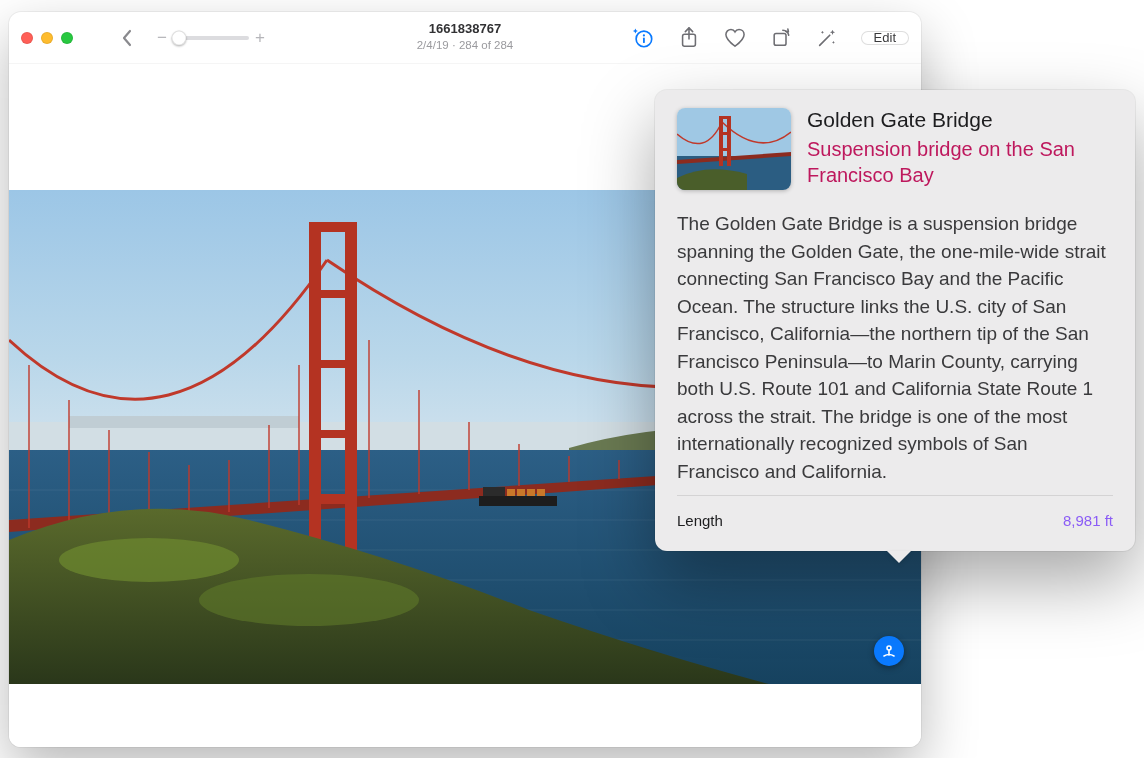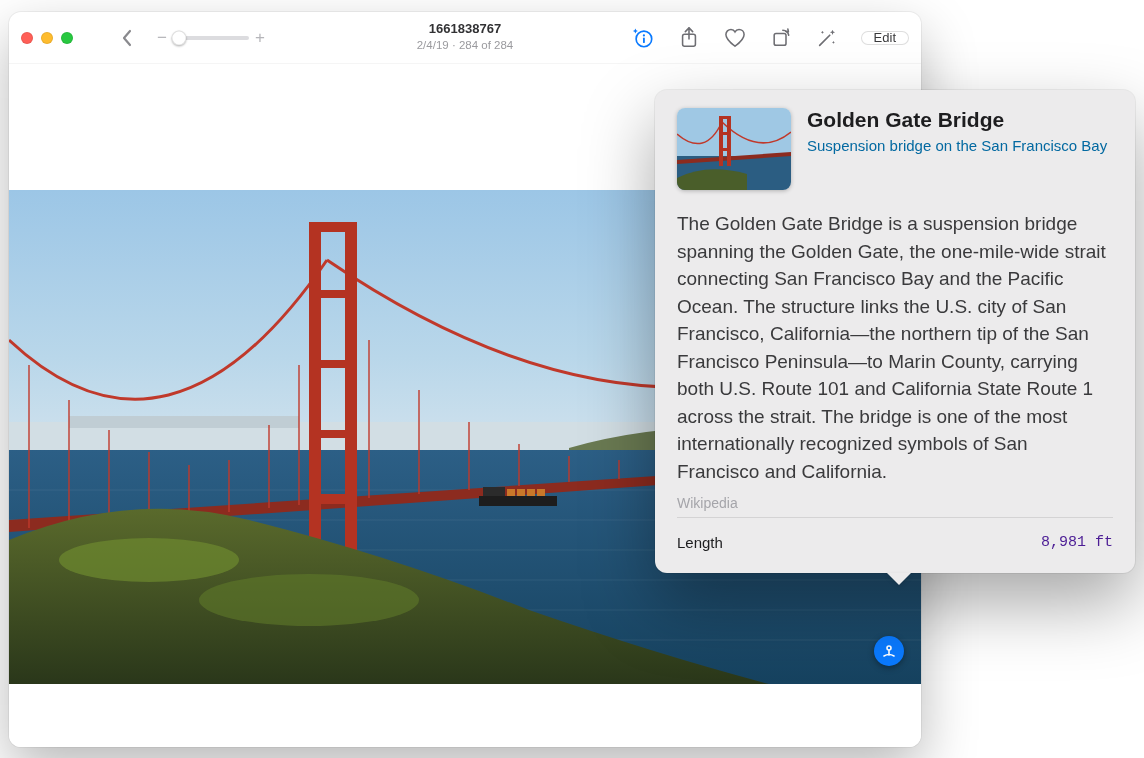--- a/index.html
+++ b/index.html
@@ -163,43 +163,43 @@
   }
   .thumb {
     width: 114px; height: 82px;
     border-radius: 8px;
     overflow: hidden;
     flex-shrink: 0;
     box-shadow: 0 1px 4px rgba(0,0,0,0.25);
   }
   .thumb svg { width: 100%; height: 100%; display: block; }
 
-  .popover-title { font-size: 21px; font-weight: 700; color: #1d1d1f; margin-bottom: 4px; }
-  .popover-subtitle { font-size: 15px; color: #0369a1; line-height: 1.3; }
+  .popover-title { font-size: 21px; font-weight: 400; color: #1d1d1f; margin-bottom: 4px; }
+  .popover-subtitle { font-size: 20px; color: #be185d; line-height: 1.3; }
 
   .popover-body {
     font-size: 19px;
     color: #3a3a3c;
     line-height: 1.45;
     margin-bottom: 10px;
   }
 
   .source-label { font-size: 14px; color: #a5a5aa; margin-bottom: 6px; }
 
   .info-row {
     display: flex;
     justify-content: space-between;
     align-items: center;
     padding: 16px 0;
     border-top: 1px solid rgba(0,0,0,0.10);
     font-size: 15px;
     color: #1d1d1f;
     gap: 32px;
   }
-  .info-row .value { color: #4c1d95; font-family: Liberation Mono, monospace; }
+  .info-row .value { color: #8b5cf6; }
 
 </style>
 </head>
 <body>
 
 <div class="window">
 
   <div class="titlebar">
     <div class="traffic-lights">
       <div class="tl red"></div>
@@ -393,19 +393,18 @@
       </svg>
     </div>
     <div>
       <div class="popover-title">Golden Gate Bridge</div>
       <div class="popover-subtitle">Suspension bridge on the San Francisco Bay</div>
     </div>
   </div>
 
   <div class="popover-body">The Golden Gate Bridge is a suspension bridge spanning the Golden Gate, the one-mile-wide strait connecting San Francisco Bay and the Pacific Ocean. The structure links the U.S. city of San Francisco, California—the northern tip of the San Francisco Peninsula—to Marin County, carrying both U.S. Route 101 and California State Route 1 across the strait. The bridge is one of the most internationally recognized symbols of San Francisco and California.</div>
 
-  <div class="source-label">Wikipedia</div>
 
   <div class="info-row">
     <span>Length</span>
     <span class="value">8,981 ft</span>
   </div>
 </div>
 
 </body></html>

